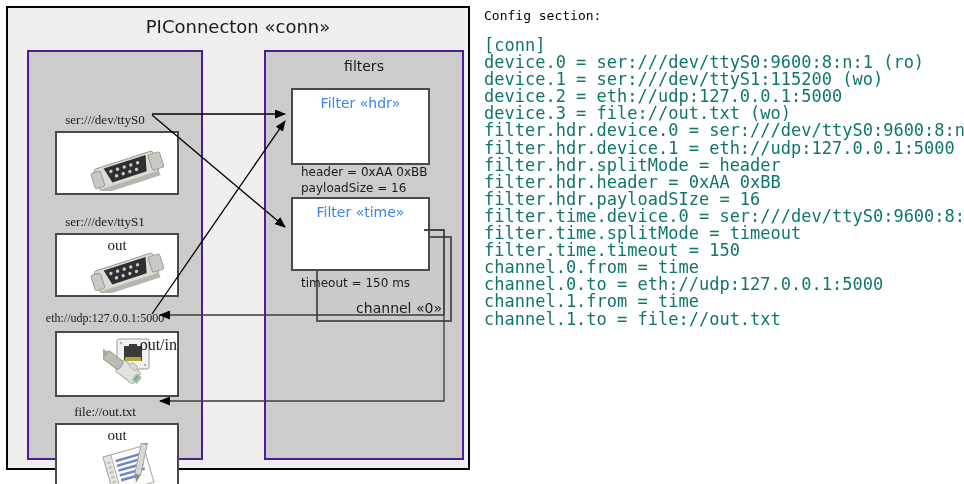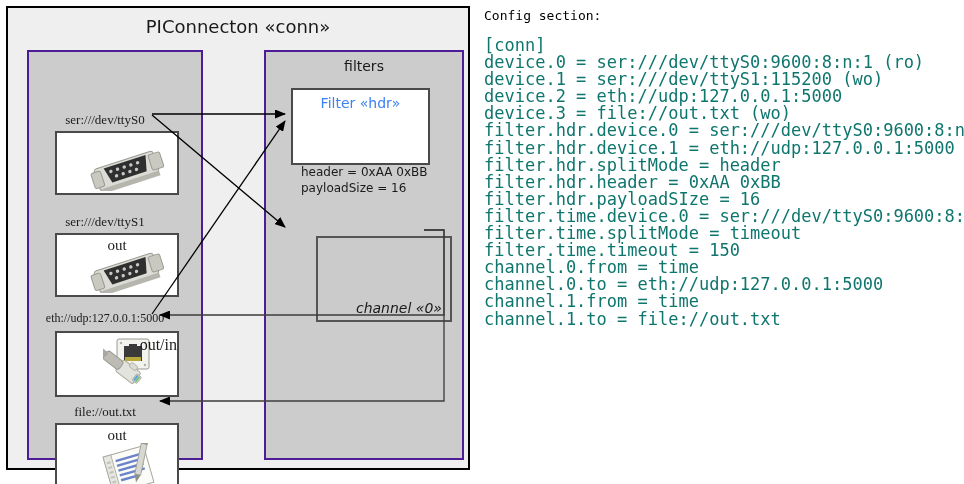--- a/index.html
+++ b/index.html
@@ -142,21 +142,20 @@
   }
   .chan-0 { left: 308px; top: 228px; width: 136px; height: 86px; }
   .chan-1 { left: 308px; top: 314px; width: 136px; height: 86px; }
   .chan-label {
     position: absolute;
     right: 8px;
     bottom: 4px;
     font-size: 14px;
     color: #1a1a1a;
     white-space: nowrap;
-    font-style: italic;
   }
 
   
   .icon-wrap {
     position: absolute;
     pointer-events: none;
   }
   .ic-serial { left: 30px; top: 14px; }
   .ic-eth    { left: 46px; top: 4px; }
   .ic-file   { left: 40px; top: 18px; }
@@ -322,20 +321,26 @@
       <div class="fb-props">
         <div>header = 0xAA 0xBB</div>
         <div>payloadSize = 16</div>
       </div>
     </div>
 
     <div class="chan-panel chan-0">
       <div class="chan-label">channel «0»</div>
     </div>
 
+    <div class="filterbox fb-time">
+      <div class="fb-title">Filter «time»</div>
+      <div class="fb-props">
+        <div>timeout = 150 ms</div>
+      </div>
+    </div>
 
     <svg id="wires">
       <defs>
         <marker id="ah" markerWidth="11" markerHeight="9" refX="10" refY="4.5" orient="auto" markerUnits="userSpaceOnUse">
           <path d="M0,0 L11,4.5 L0,9 z" fill="#000"></path>
         </marker>
       </defs>
 
       <path d="M144,106 L277,106" stroke="#000" stroke-width="1.3" fill="none" marker-end="url(#ah)"></path>
 

